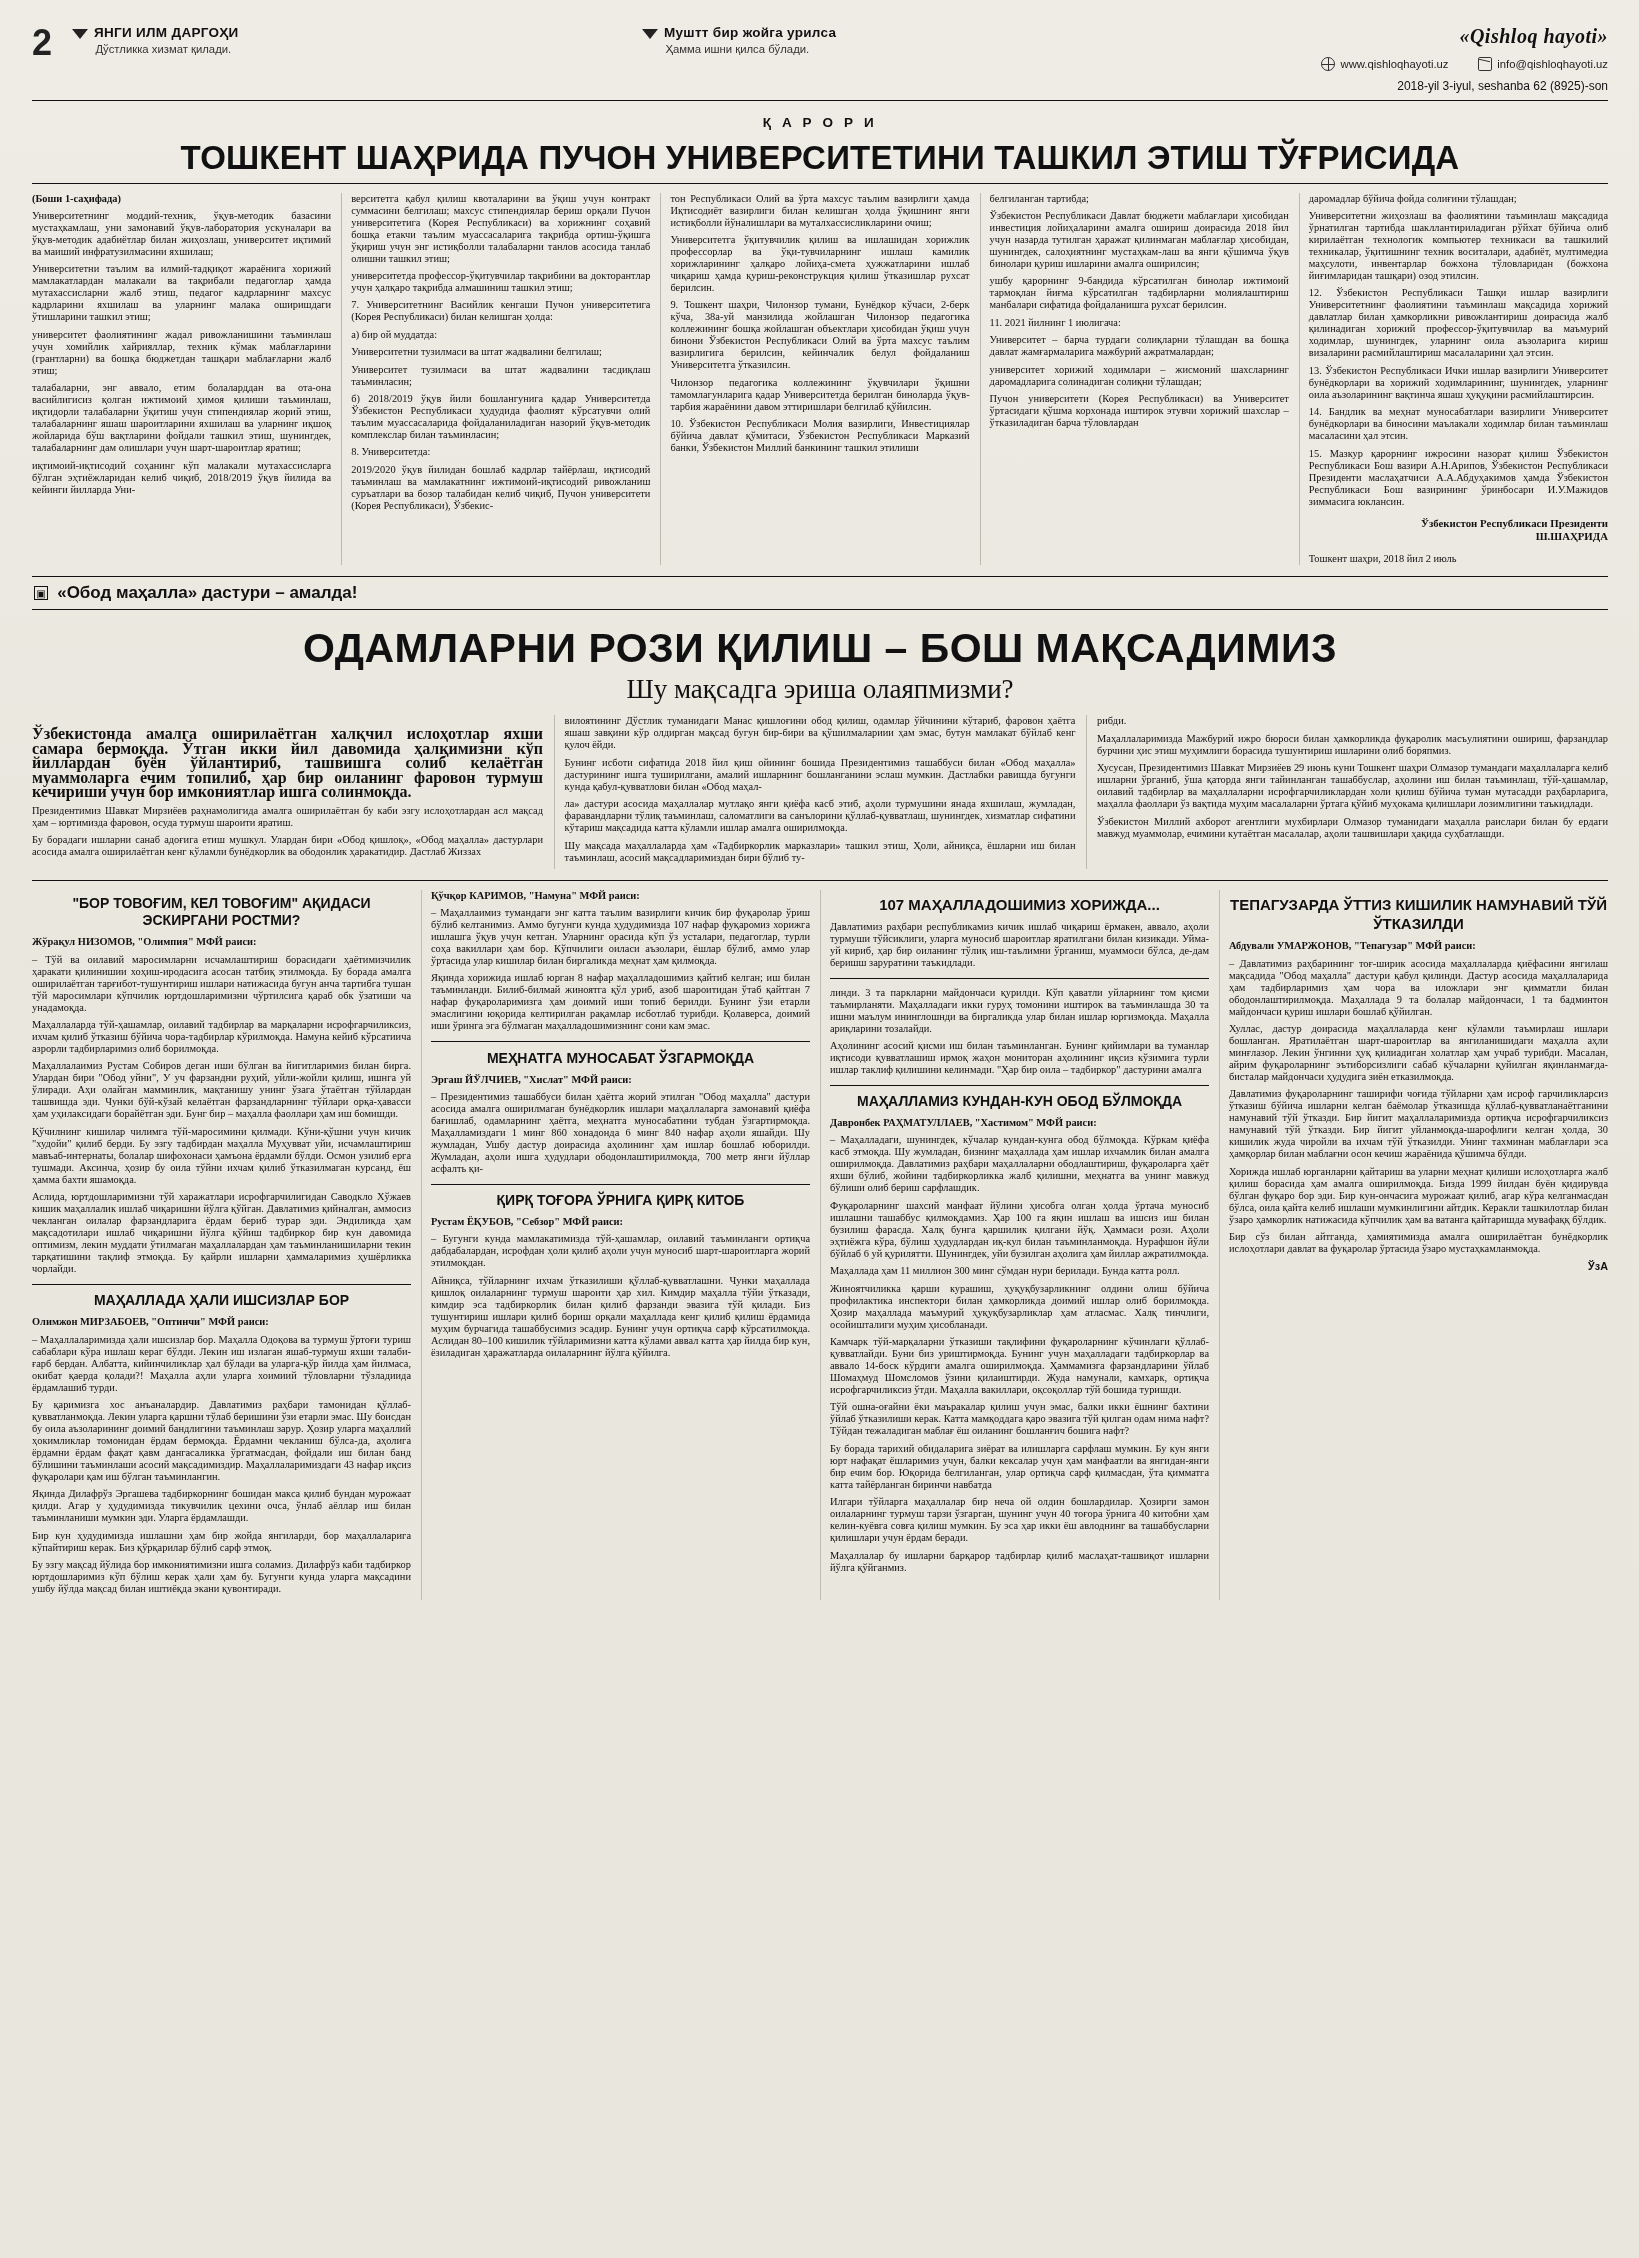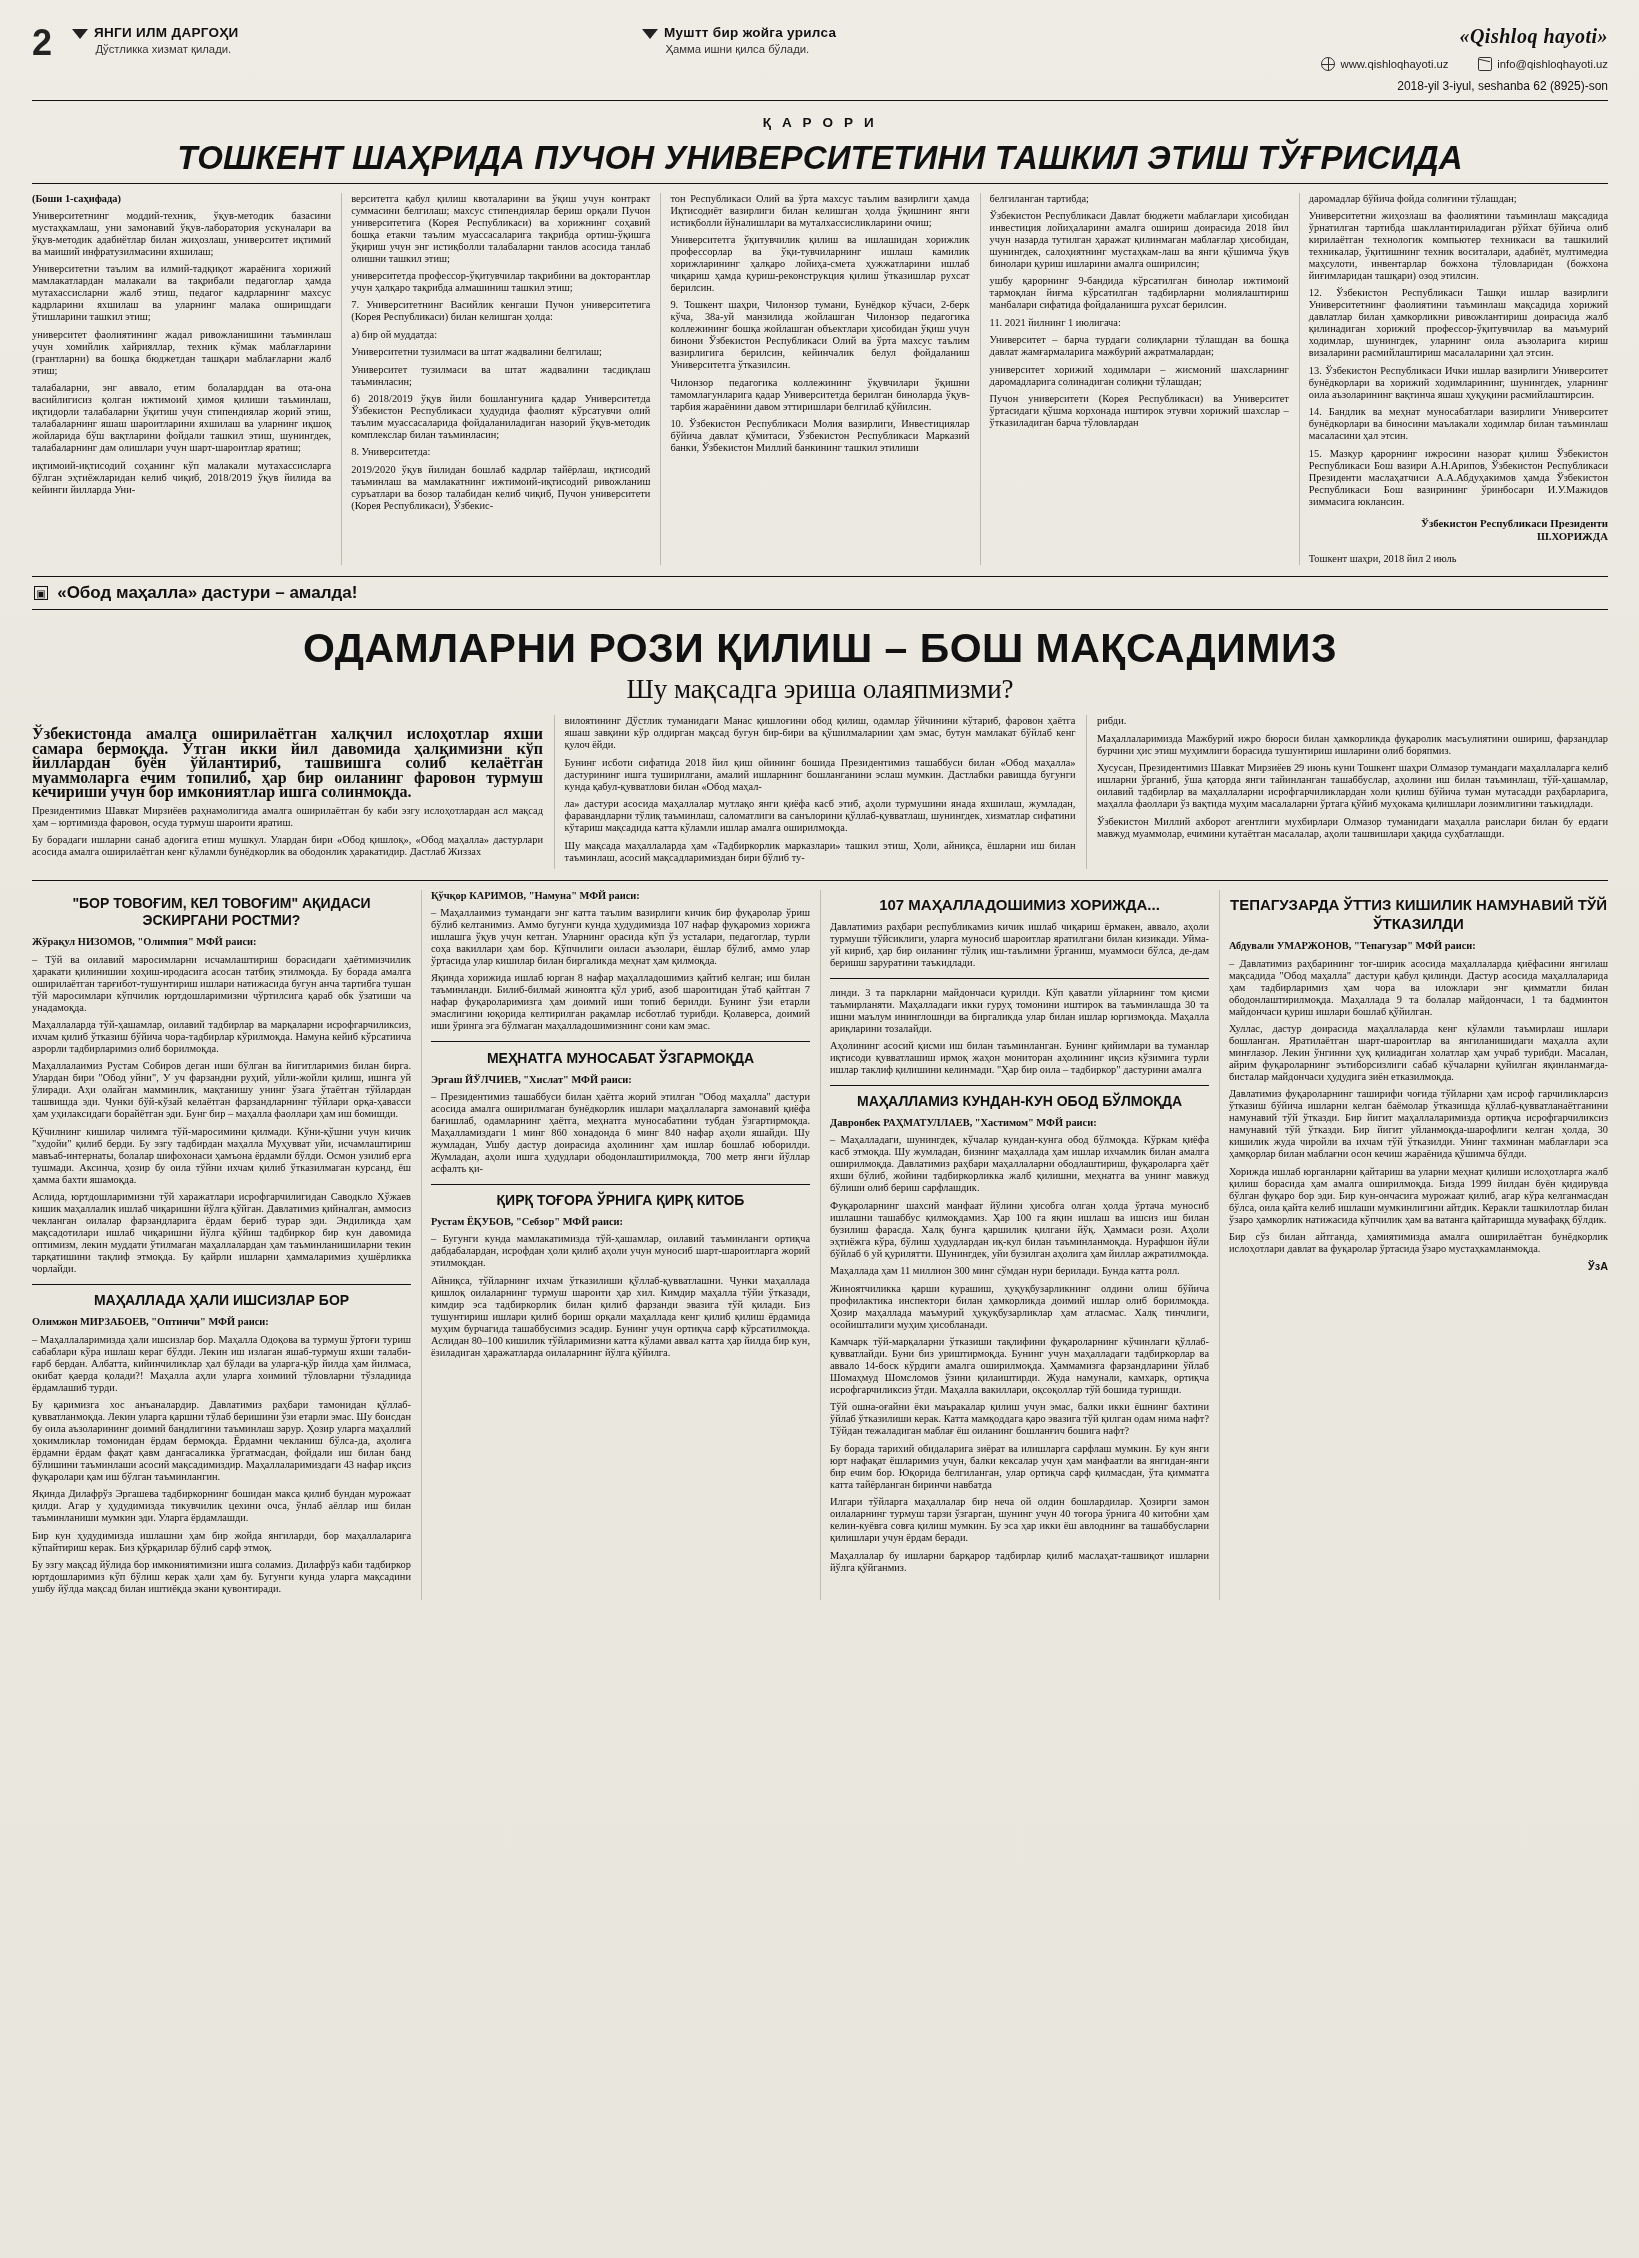--- a/index.html
+++ b/index.html
@@ -35,21 +35,21 @@
   .mailico{border-radius:1.8px;}
   .mailico:before{content:"";position:absolute;left:0.9px;top:1.8px;width:10.8px;height:7.2px;border-top:1.3px solid #333;transform:skewY(12deg);}
   .globe:before{content:"";position:absolute;left:6.3px;top:0;width:0;height:12.6px;border-left:1.1px solid #333;}
   .globe:after{content:"";position:absolute;left:0;top:5.9px;width:12.6px;height:0;border-top:1.1px solid #333;}
   .issue { margin-top:7.2px; font-family:"Liberation Sans", sans-serif; font-size:12px; text-align:right;}
 
   
   .decree-head { text-align:center; margin-top:14.4px; }
   .decree-head .l1 { font-family:"Liberation Sans", sans-serif; font-size:15px; font-weight:bold;}
   .decree-head .l2 { font-family:"Liberation Sans", sans-serif; font-size:13.5px; font-weight:bold; letter-spacing:3.6px; margin-top:1.8px;}
-  .decree-title { text-align:center; font-family:"Liberation Sans", sans-serif; font-weight:bold; font-size:33px; letter-spacing:0.2px; margin:9px 0 3.6px;font-style:italic; }
+  .decree-title { text-align:center; font-family:"Liberation Sans", sans-serif; font-weight:bold; font-size:33px; letter-spacing:0.2px; margin:9px 0 3.6px; }
   .rule { border-top:1.4px solid #111; margin:5.4px 0 9px; }
 
   .cols5 { display:grid; grid-template-columns:repeat(5,1fr); gap:16px 20px; }
   .cols5 > div { position:relative; }
   .cols5 > div + div:before{content:"";position:absolute;left:-10px;top:0;bottom:0;border-left:0.9px solid #bdb9ae;}
   p { margin:0 0 5.4px; text-align:justify; font-size:10.4px; line-height:12px; }
   .lead-b { font-weight:bold; }
   .sign { text-align:right; margin-top:9px; font-size:10.8px; line-height:13.5px;}
   .sign b{font-weight:bold;}
   .sign-left { margin-top:9px; font-size:10.4px; line-height:12.6px;}
@@ -159,21 +159,21 @@
     <div>
       <p>даромадлар бўйича фойда солиғини тўлашдан;</p>
       <p>Университетни жиҳозлаш ва фаолиятини таъминлаш мақсадида ўрнатилган тартибда шакллантириладиган рўйхат бўйича олиб кирилаётган технологик компьютер техникаси ва ташкилий техникалар, ўқитишнинг техник воситалари, адабиёт, мултимедиа маҳсулоти, инвентарлар божхона тўловларидан (божхона йиғимларидан ташқари) озод этилсин.</p>
       <p>12. Ўзбекистон Республикаси Ташқи ишлар вазирлиги Университетнинг фаолиятини таъминлаш мақсадида хорижий давлатлар билан ҳамкорликни ривожлантириш доирасида жалб қилинадиган хорижий профессор-ўқитувчилар ва маъмурий ходимлар, шунингдек, уларнинг оила аъзоларига кириш визаларини расмийлаштириш масалаларини ҳал этсин.</p>
       <p>13. Ўзбекистон Республикаси Ички ишлар вазирлиги Университет бунёдкорлари ва хорижий ходимларининг, шунингдек, уларнинг оила аъзоларининг вақтинча яшаш ҳуқуқини расмийлаштирсин.</p>
       <p>14. Бандлик ва меҳнат муносабатлари вазирлиги Университет бунёдкорлари ва биносини маълакали ходимлар билан таъминлаш масаласини ҳал этсин.</p>
       <p>15. Мазкур қарорнинг ижросини назорат қилиш Ўзбекистон Республикаси Бош вазири А.Н.Арипов, Ўзбекистон Республикаси Президенти маслаҳатчиси А.А.Абдуҳакимов ҳамда Ўзбекистон Республикаси Бош вазирининг ўринбосари И.У.Мажидов зиммасига юклансин.</p>
       <div class="sign">
         <b>Ўзбекистон Республикаси
 Президенти</b><br>
-        <b>Ш.ХОРИЖДА</b>
+        <b>Ш.ШАҲРИДА</b>
       </div>
       <div class="sign-left">Тошкент шаҳри,
 2018 йил 2 июль</div>
     </div>
   </div>
 
   <div class="prog-bar">
     <span class="sqmark">▣</span>
     <span class="prog-txt">«Обод маҳалла» дастури – амалда!</span>
   </div>

